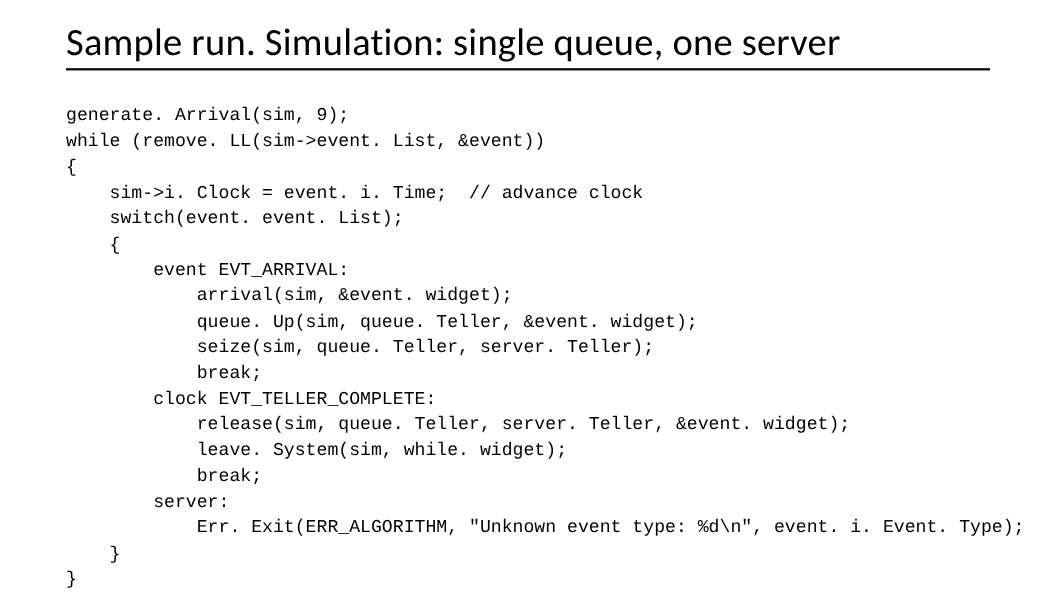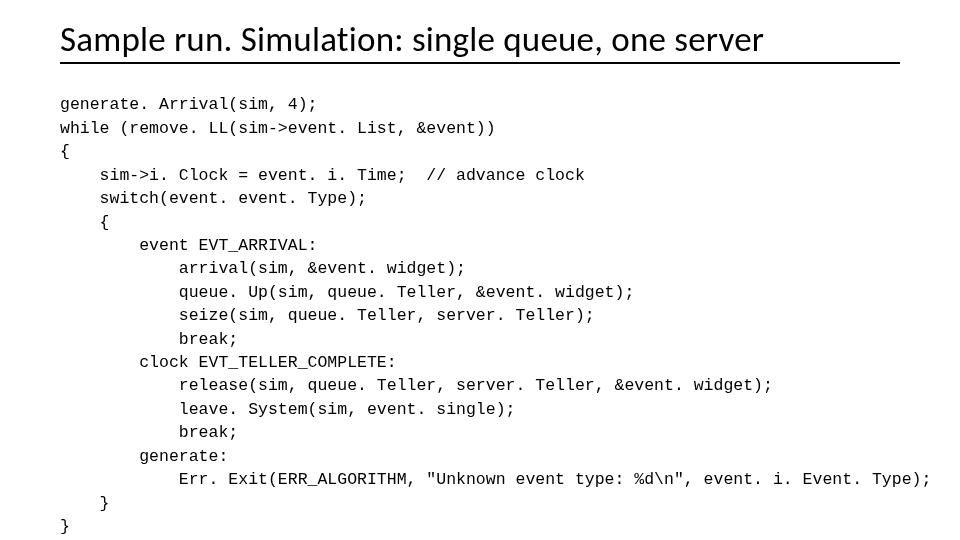--- a/index.html
+++ b/index.html
@@ -7,33 +7,33 @@
     .slide { padding: 18px 60px 0 60px; }
     .title { font-size: 35px; font-weight: 400; letter-spacing: 0.2px; border-bottom: 2px solid #000; padding-bottom: 2px; margin-bottom: 6px; }
     .code { font-family: Consolas, "Courier New", monospace; font-size: 16.5px; line-height: 1.42; white-space: pre; }
   </style>
 </head>
 <body>
 
 <div class="slide">
   <h1 class="title">Sample run. Simulation: single queue, one server</h1>
   <div class="code">
-<span>generate. Arrival(sim, 4);</span>
+<span>generate. Arrival(sim, 9);</span>
 <span>while (remove. LL(sim-&gt;event. List, &amp;event))</span>
 <span>{</span>
 <span>    sim-&gt;i. Clock = event. i. Time;  // advance clock</span>
-<span>    switch(event. event. Type);</span>
+<span>    switch(event. event. List);</span>
 <span>    {</span>
 <span>        event EVT_ARRIVAL:</span>
 <span>            arrival(sim, &amp;event. widget);</span>
 <span>            queue. Up(sim, queue. Teller, &amp;event. widget);</span>
 <span>            seize(sim, queue. Teller, server. Teller);</span>
 <span>            break;</span>
 <span>        clock EVT_TELLER_COMPLETE:</span>
 <span>            release(sim, queue. Teller, server. Teller, &amp;event. widget);</span>
-<span>            leave. System(sim, event. single);</span>
+<span>            leave. System(sim, while. widget);</span>
 <span>            break;</span>
-<span>        generate:</span>
+<span>        server:</span>
 <span>            Err. Exit(ERR_ALGORITHM, "Unknown event type: %d\n", event. i. Event. Type);</span>
 <span>    }</span>
 <span>}</span>
 </div>
 </div>
 
 </body></html>

